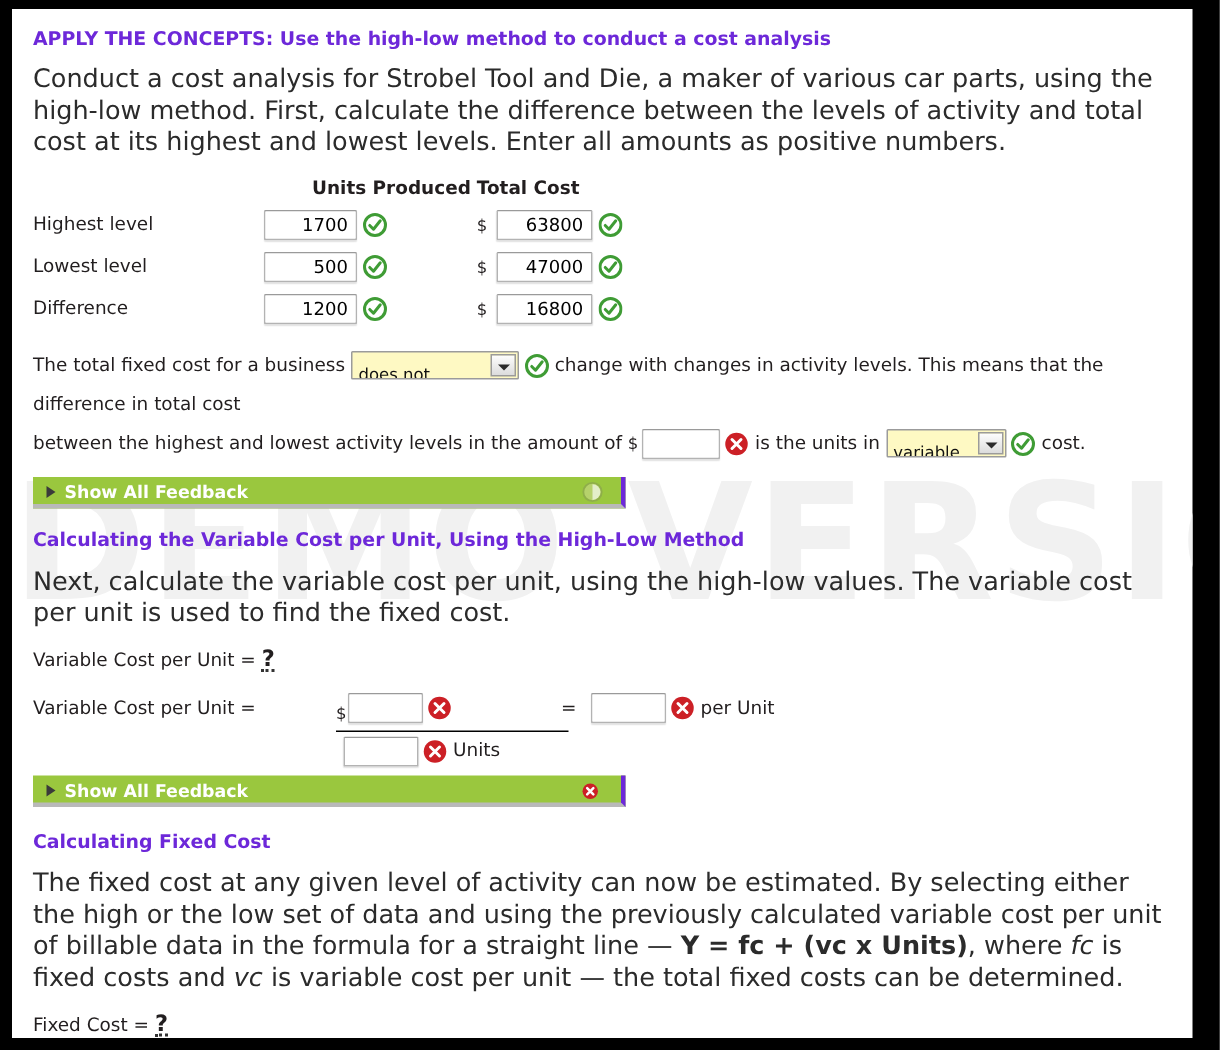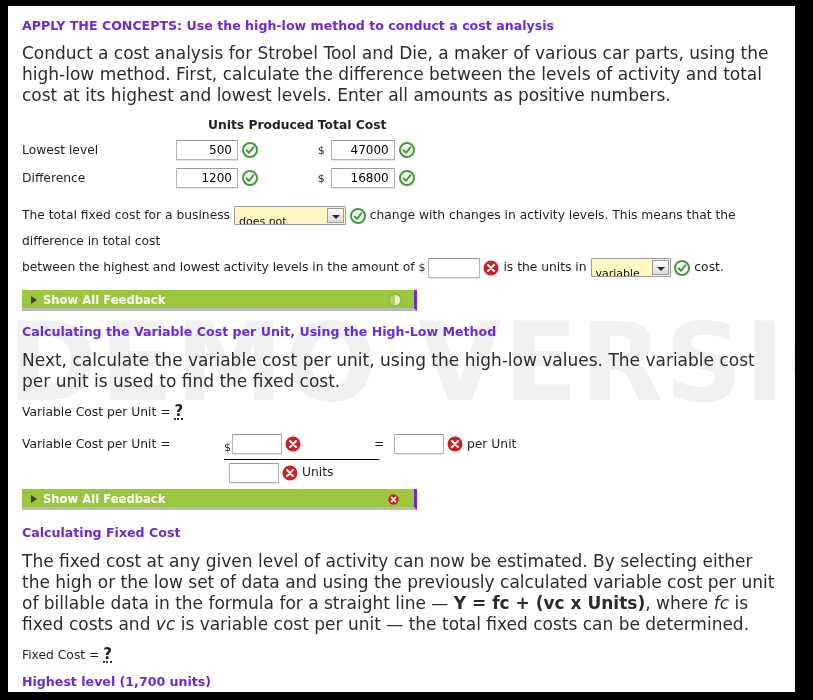--- a/index.html
+++ b/index.html
@@ -176,20 +176,42 @@
     <p class="para" style="margin-top:10px;">Conduct a cost analysis for Strobel Tool and Die, a maker of various car parts, using the high-low method. First, calculate the difference between the levels of activity and total cost at its highest and lowest levels. Enter all amounts as positive numbers.</p>
 
     <div style="margin-top:12px;">
 
       <div style="height:22px;">
         <span class="lbl-col"></span>
         <span class="c1 hdr" style="text-align:right;">Units Produced</span>
         <span class="hdr">Total Cost</span>
       </div>
 
+      <div class="hl-row">
+        <span class="lbl-col">Highest level</span>
+        <span class="c1">
+          <input class="inp md" type="text" value="1700" style="">
+          <span class="ico">
+            <svg width="16" height="16" viewBox="0 0 16 16">
+                <circle cx="8" cy="8" r="7" fill="#ffffff" stroke="#3f9c35" stroke-width="2"></circle>
+                <path d="M4.5 8.3 L7 10.8 L11.5 5.2" stroke="#3f9c35" stroke-width="2" fill="none" stroke-linecap="round" stroke-linejoin="round"></path>
+              </svg>
+          </span>
+        </span>
+        <span>
+          <span class="dollar">$</span>
+          <input class="inp lg" type="text" value="63800" style="">
+          <span class="ico">
+            <svg width="16" height="16" viewBox="0 0 16 16">
+                <circle cx="8" cy="8" r="7" fill="#ffffff" stroke="#3f9c35" stroke-width="2"></circle>
+                <path d="M4.5 8.3 L7 10.8 L11.5 5.2" stroke="#3f9c35" stroke-width="2" fill="none" stroke-linecap="round" stroke-linejoin="round"></path>
+              </svg>
+          </span>
+        </span>
+      </div>
 
       <div class="hl-row">
         <span class="lbl-col">Lowest level</span>
         <span class="c1">
           <input class="inp md" type="text" value="500" style="">
           <span class="ico">
             <svg width="16" height="16" viewBox="0 0 16 16">
                 <circle cx="8" cy="8" r="7" fill="#ffffff" stroke="#3f9c35" stroke-width="2"></circle>
                 <path d="M4.5 8.3 L7 10.8 L11.5 5.2" stroke="#3f9c35" stroke-width="2" fill="none" stroke-linecap="round" stroke-linejoin="round"></path>
               </svg>

